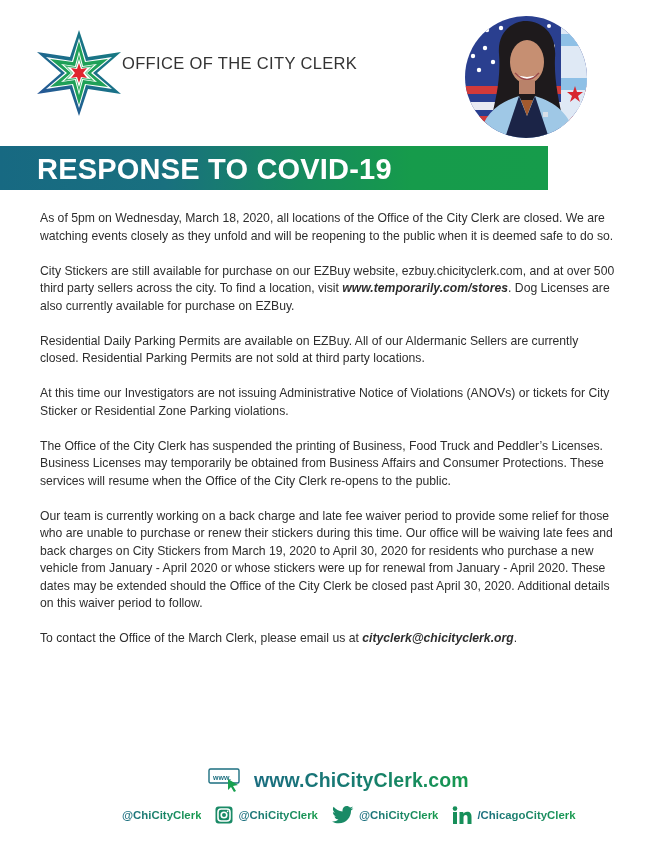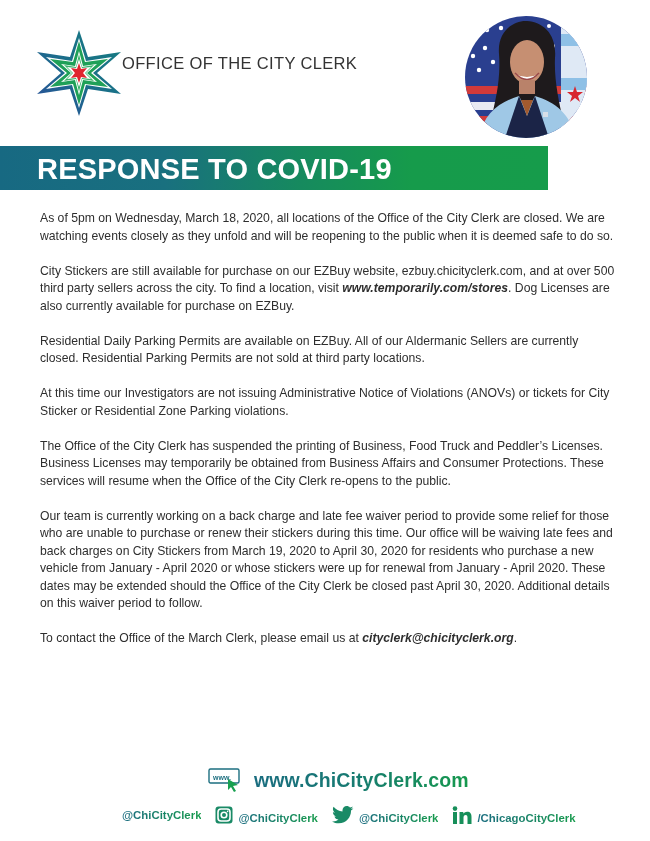--- a/index.html
+++ b/index.html
@@ -23,21 +23,21 @@
   .body-text .em { font-weight: bold; font-style: italic; }
 
   .footer { position: absolute; left: 0; top: 760px; width: 558px; height: 81px; margin-left: 24px; }
   .web-row { position: absolute; left: 184px; top: 6px; height: 28px; display: flex; align-items: center; }
   .web-icon { width: 34px; height: 26px; margin-right: 12px; }
   .web-url { font-family: "Liberation Sans", sans-serif; font-weight: bold; font-size: 19.5px; letter-spacing: 0.1px;
     background: linear-gradient(90deg, #1a6d80 0%, #177a72 45%, #16994d 100%);
     -webkit-background-clip: text; background-clip: text; color: transparent; white-space: nowrap; }
 
   .social-row { position: absolute; left: 98px; top: 44px; height: 22px; display: flex; align-items: center; }
-  .social-item { display: flex; align-items: flex-end; margin-right: 14px; }
+  .social-item { display: flex; align-items: center; margin-right: 14px; }
   .social-item .handle { font-family: "Liberation Sans", sans-serif; font-weight: bold; font-size: 11.4px; white-space: nowrap;
     background: linear-gradient(90deg, #1c6d82 0%, #169a4c 100%);
     -webkit-background-clip: text; background-clip: text; color: transparent; }
   .social-icon { margin-right: 5px; display: inline-block; }
 </style>
 </head>
 <body>
 
 <div class="header">
   <svg class="logo-star" viewBox="0 0 86 88">

